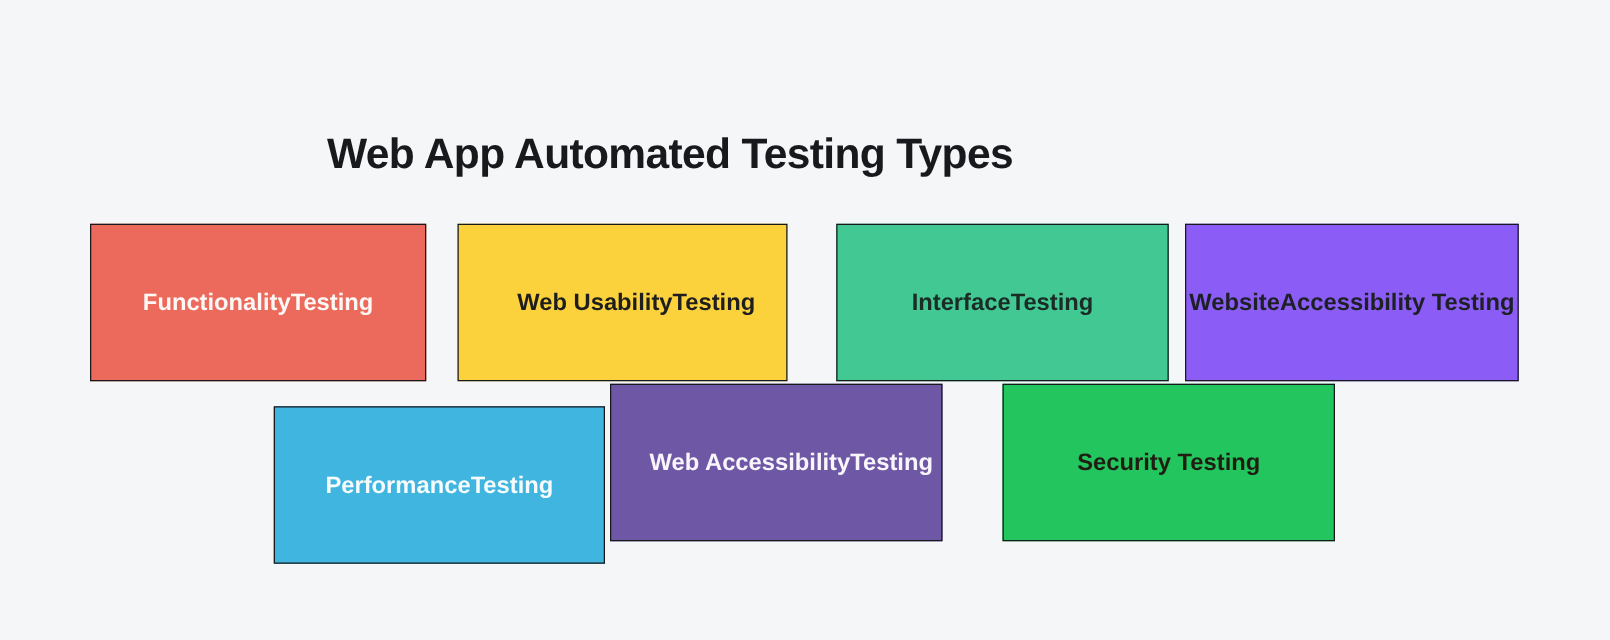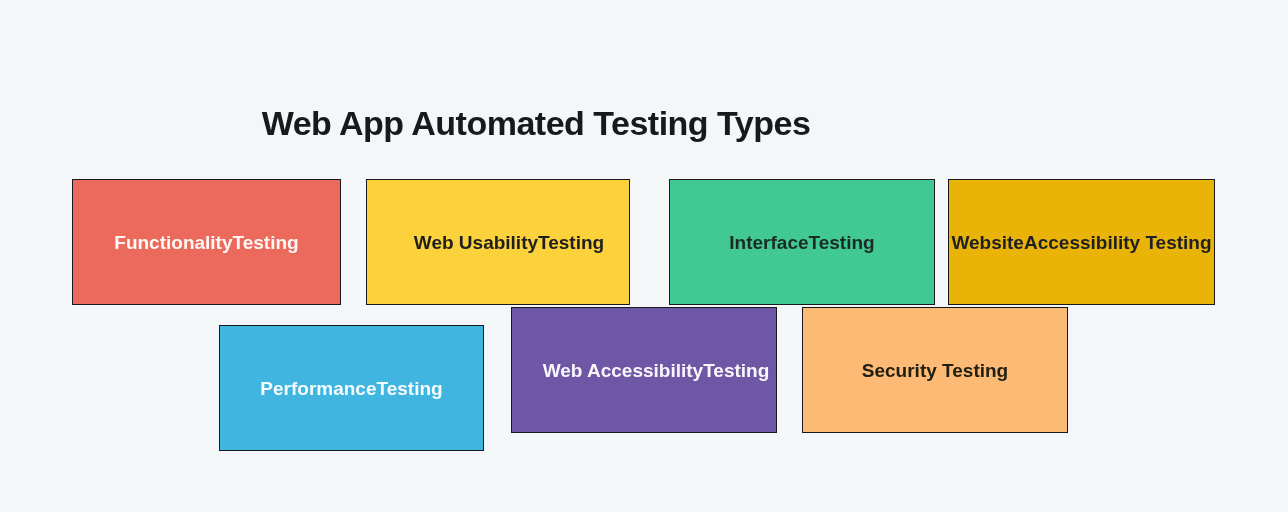--- a/index.html
+++ b/index.html
@@ -42,21 +42,21 @@
     font-weight: 700;
     line-height: 31px;
   }
   
   .box-0 { left: 72px;  top: 179px; width: 269px; }
   .box-1 { left: 366px; top: 179px; width: 264px; }
   .box-2 { left: 657px; top: 179px; width: 266px; margin-left: 12px; }
   .box-3 { left: 948px; top: 179px; width: 267px; }
   
   .box-4 { left: 219px; top: 325px; width: 265px; }
-  .box-5 { left: 511px; top: 307px; width: 266px; padding-left: 24px; }
+  .box-5 { left: 488px; top: 307px; width: 266px; padding-left: 24px; }
   .box-6 { left: 802px; top: 307px; width: 266px; }
   .box-line {
     display: block;
   }
 </style>
 </head>
 <body style="background: rgb(245, 246, 248);">
 
 <div class="canvas">
 
@@ -70,32 +70,32 @@
   <div class="test-box box-1" style="background: rgb(251, 210, 60); color: rgb(30, 30, 30); border-color: rgb(23, 25, 29); padding-left: 22px;">
     <span class="box-line">Web Usability</span>
     <span class="box-line">Testing</span>
   </div>
 
   <div class="test-box box-2" style="background: rgb(65, 200, 147); color: rgb(27, 43, 38); border-color: rgb(23, 25, 29);">
     <span class="box-line">Interface</span>
     <span class="box-line">Testing</span>
   </div>
 
-  <div class="test-box box-3" style="background: #eab308; color: rgb(29, 32, 37); border-color: rgb(23, 25, 29);">
+  <div class="test-box box-3" style="background: #8b5cf6; color: rgb(29, 32, 37); border-color: rgb(23, 25, 29);">
     <span class="box-line">Website</span>
     <span class="box-line">Accessibility Testing</span>
   </div>
 
   <div class="test-box box-4" style="background: rgb(63, 181, 223); color: rgb(246, 251, 253); border-color: rgb(23, 25, 29);">
     <span class="box-line">Performance</span>
     <span class="box-line">Testing</span>
   </div>
 
   <div class="test-box box-5" style="background: rgb(110, 88, 165); color: rgb(248, 246, 251); border-color: rgb(23, 25, 29);">
     <span class="box-line">Web Accessibility</span>
     <span class="box-line">Testing</span>
   </div>
 
-  <div class="test-box box-6" style="background: #fdba74; color: rgb(32, 30, 18); border-color: rgb(23, 25, 29);">
+  <div class="test-box box-6" style="background: #22c55e; color: rgb(32, 30, 18); border-color: rgb(23, 25, 29);">
     <span class="box-line">Security Testing</span>
   </div>
 
 </div>
 
 </body></html>

